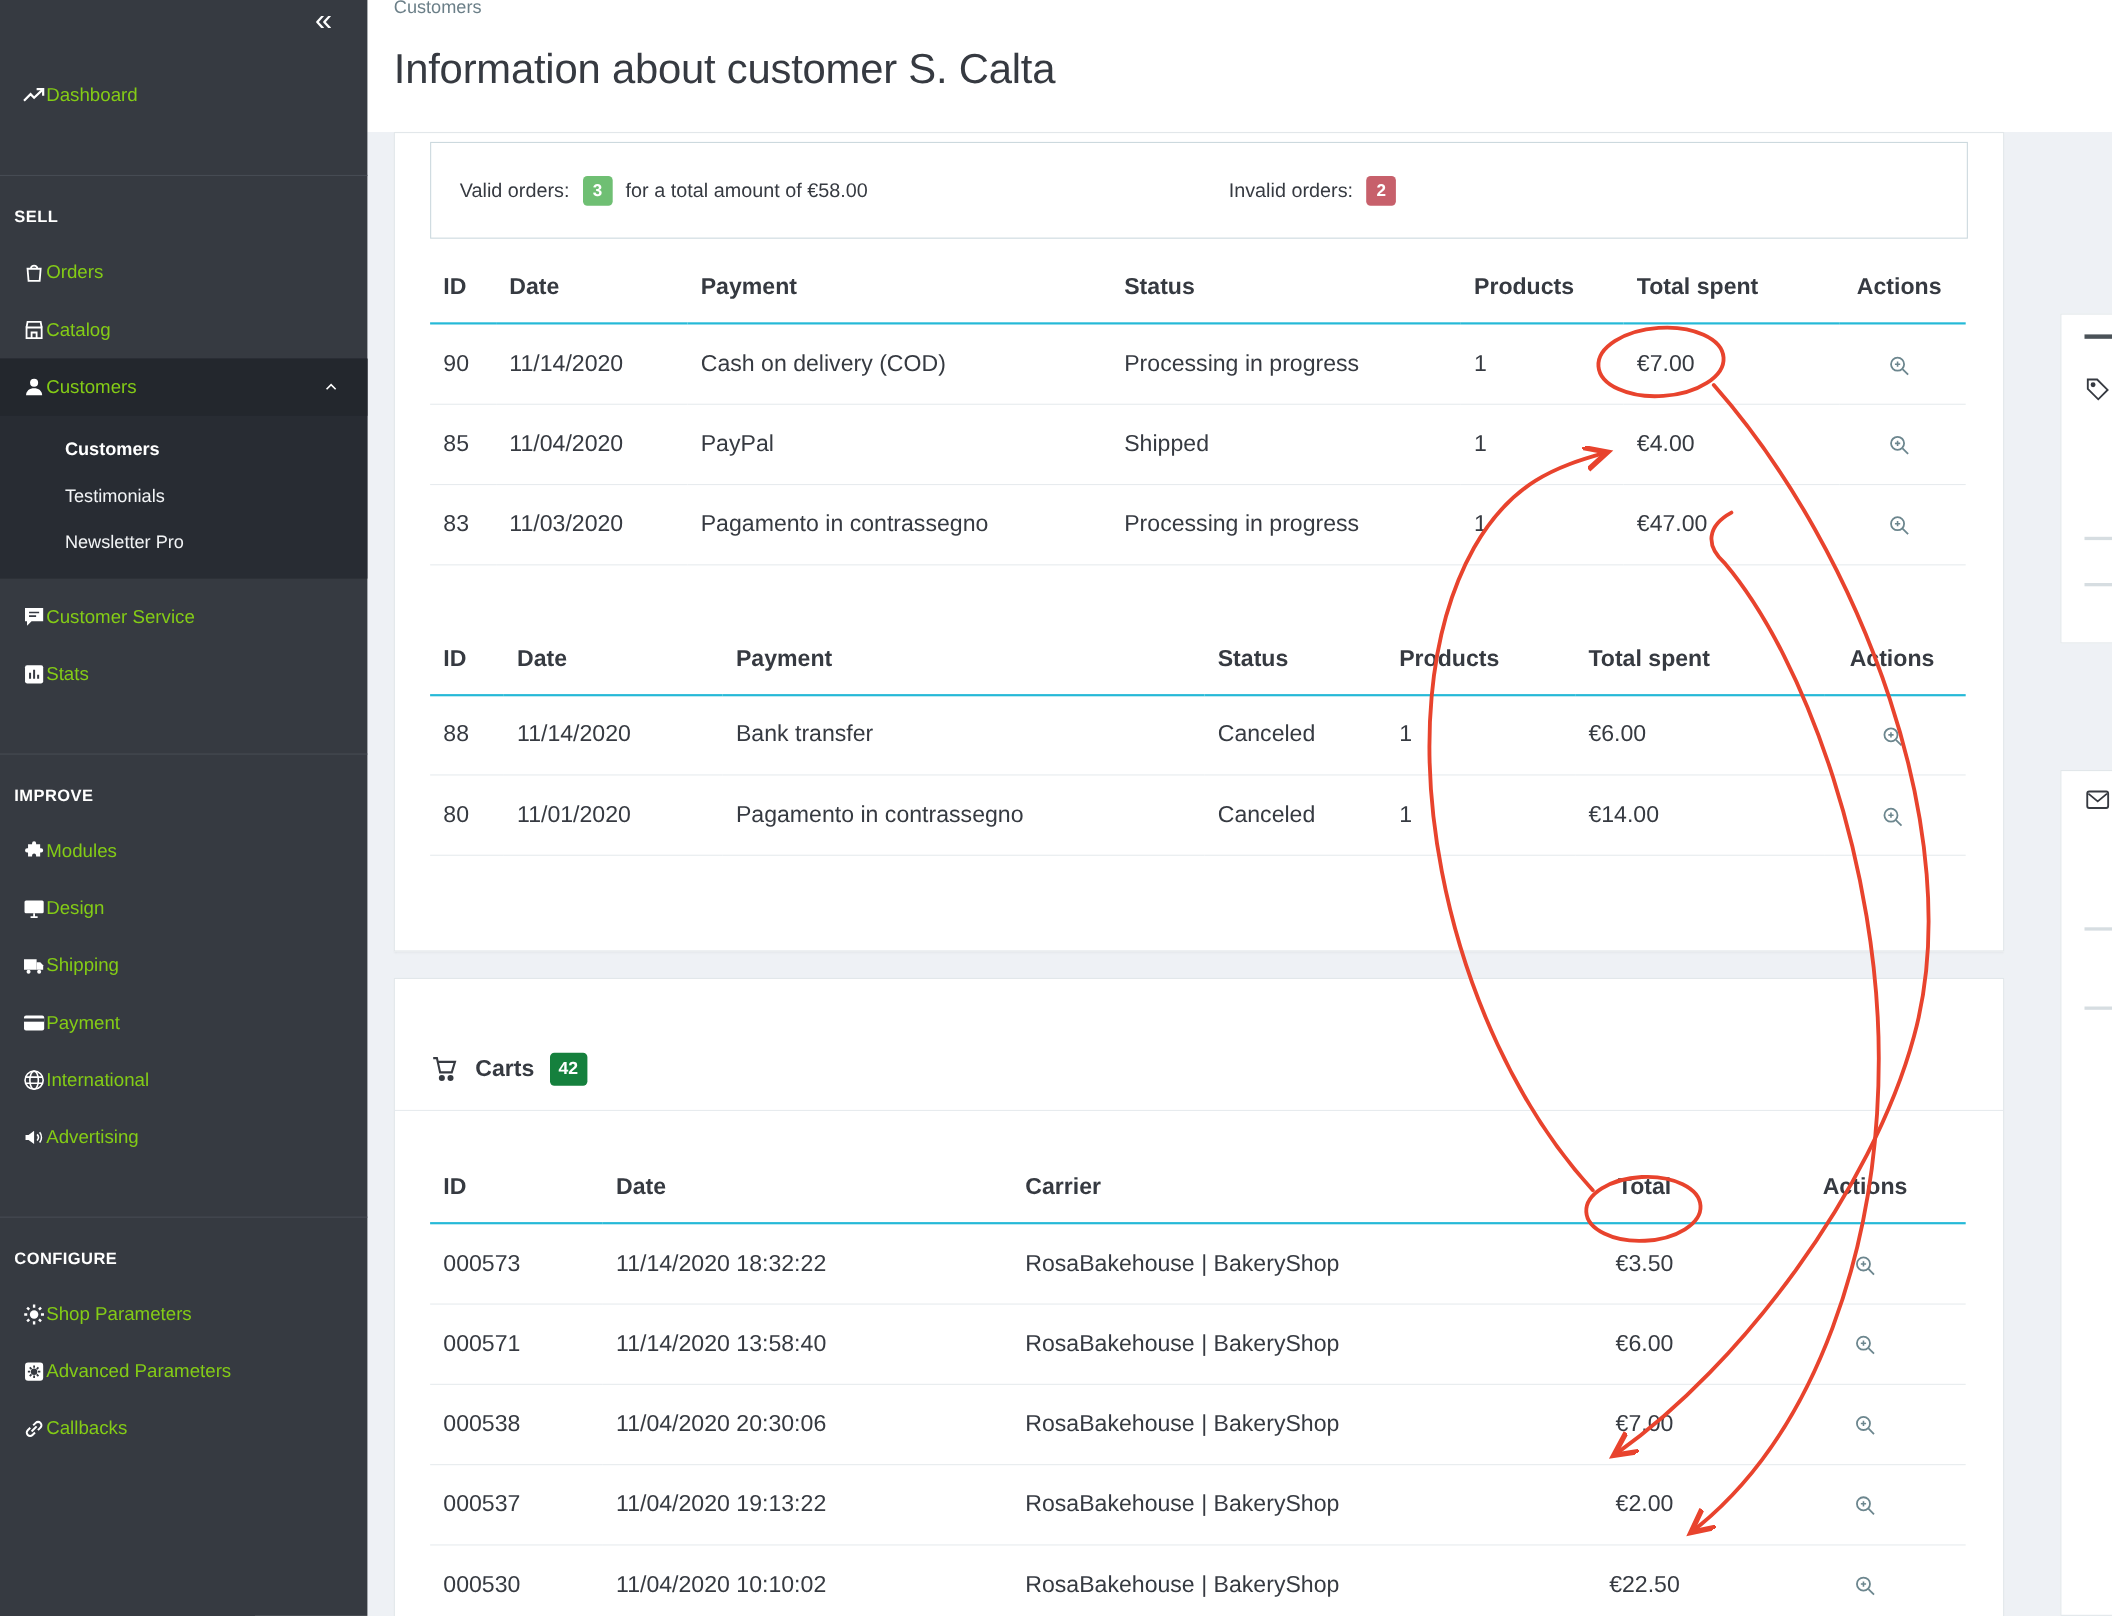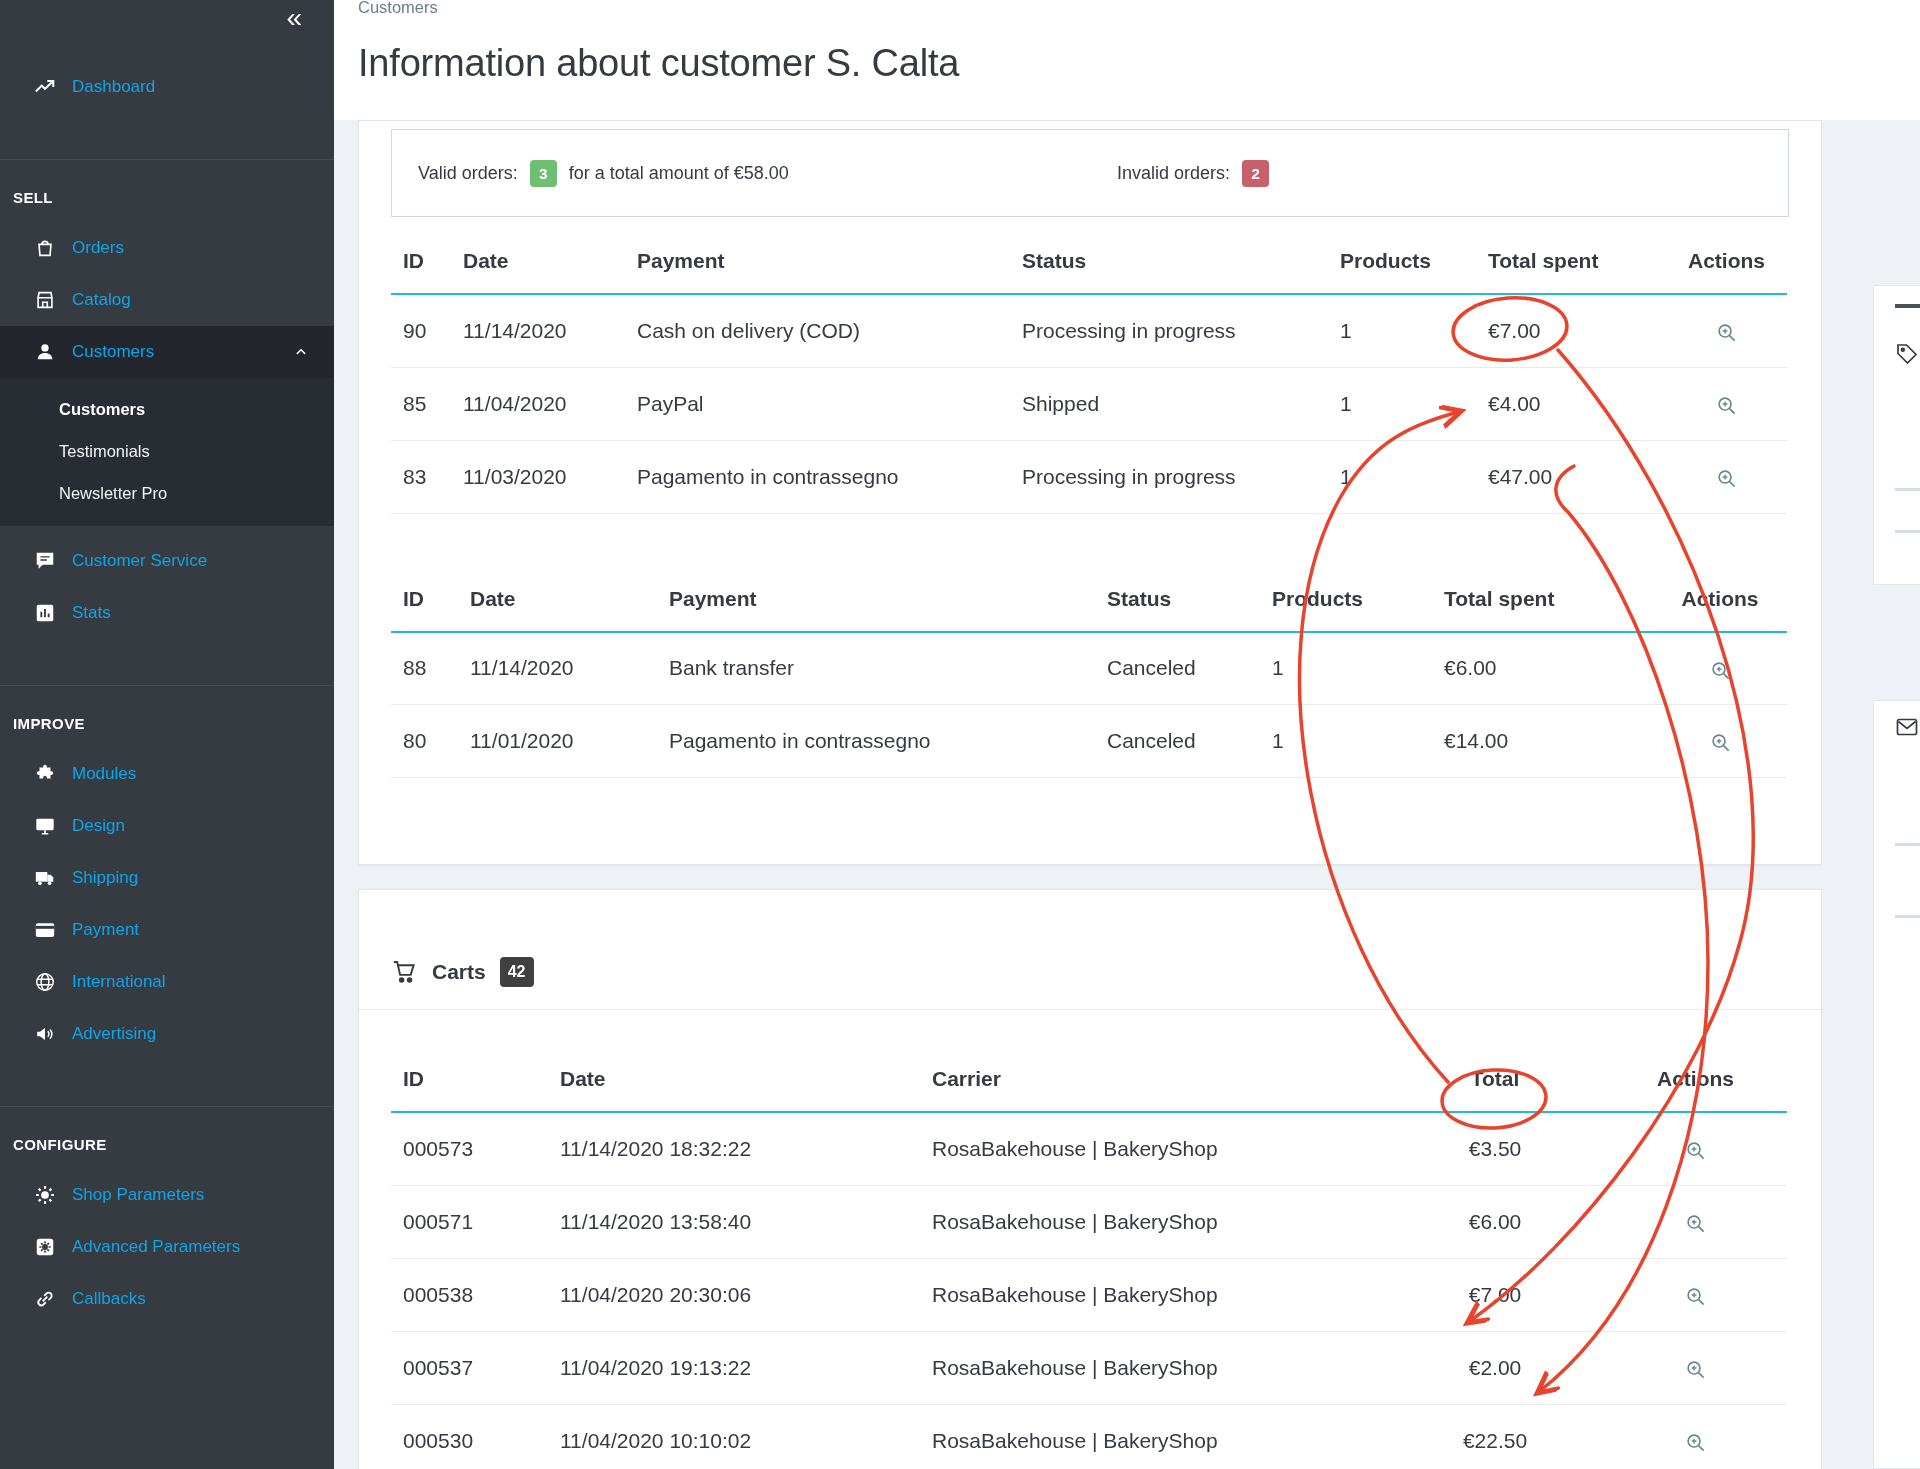--- a/index.html
+++ b/index.html
@@ -16,22 +16,22 @@
     position: absolute; left: 0; top: 0; width: 334px; height: 1469px;
     background: #363a41; color: #f2f4f6; z-index: 10;
   }
   .collapse-btn {
     position: absolute; top: 2px; right: 32px;
     background: none; border: none; color: #fff; font-size: 28px; cursor: pointer;
     font-family: "Liberation Sans", sans-serif;
   }
   .nav { padding-top: 61px; }
   .nav-item {
-    height: 52px; display: flex; align-items: center; gap: 16px;
-    padding-left: 34px; font-size: 17px; cursor: pointer; color: #0ea5e9;
+    height: 52px; display: flex; align-items: center; 
+    padding-left: 20px; font-size: 17px; cursor: pointer; color: #84cc16;
   }
   .nav-item .icon { flex: 0 0 auto; }
   .icon { display: inline-block; width: 22px; height: 22px; color: #fff; }
   .icon svg { width: 100%; height: 100%; display: block; }
   .divider { border-top: 1px solid #464b53; margin-top: 46px; }
   .section-label {
     margin: 29px 0 16px; padding-left: 13px;
     font-size: 15px; font-weight: 700; letter-spacing: 0.4px; color: #fff;
   }
   .nav-block { background: #282c33; margin-top: 0; }
@@ -72,21 +72,21 @@
   }
   .summary-left { display: flex; align-items: center; gap: 12px; }
   .summary-right { position: absolute; left: 725px; display: flex; align-items: center; gap: 12px; }
   .badge {
     display: inline-block; min-width: 27px; height: 27px; line-height: 27px;
     padding: 0 6px; border-radius: 4px; color: #fff; font-weight: 700;
     font-size: 15.5px; text-align: center;
   }
   .badge-green { background: #6fbf73; }
   .badge-red { background: #c7606b; }
-  .badge-teal { background: #404040; font-size: 16px; height: 30px; line-height: 30px; padding: 0 8px; }
+  .badge-teal { background: #15803d; font-size: 16px; height: 30px; line-height: 30px; padding: 0 8px; }
 
   table { border-collapse: collapse; table-layout: fixed; width: 1396px; font-size: 21px; color: #363a41; }
   .t1 { margin: 14px 32px 0; }
   .t2 { margin: 55px 32px 0; }
   .t-carts { margin: 39px 32px 0; }
   th {
     text-align: left; font-weight: 700; padding: 18px 0 20px 12px;
     border-bottom: 2px solid #25b9d7; white-space: nowrap;
   }
   td {

